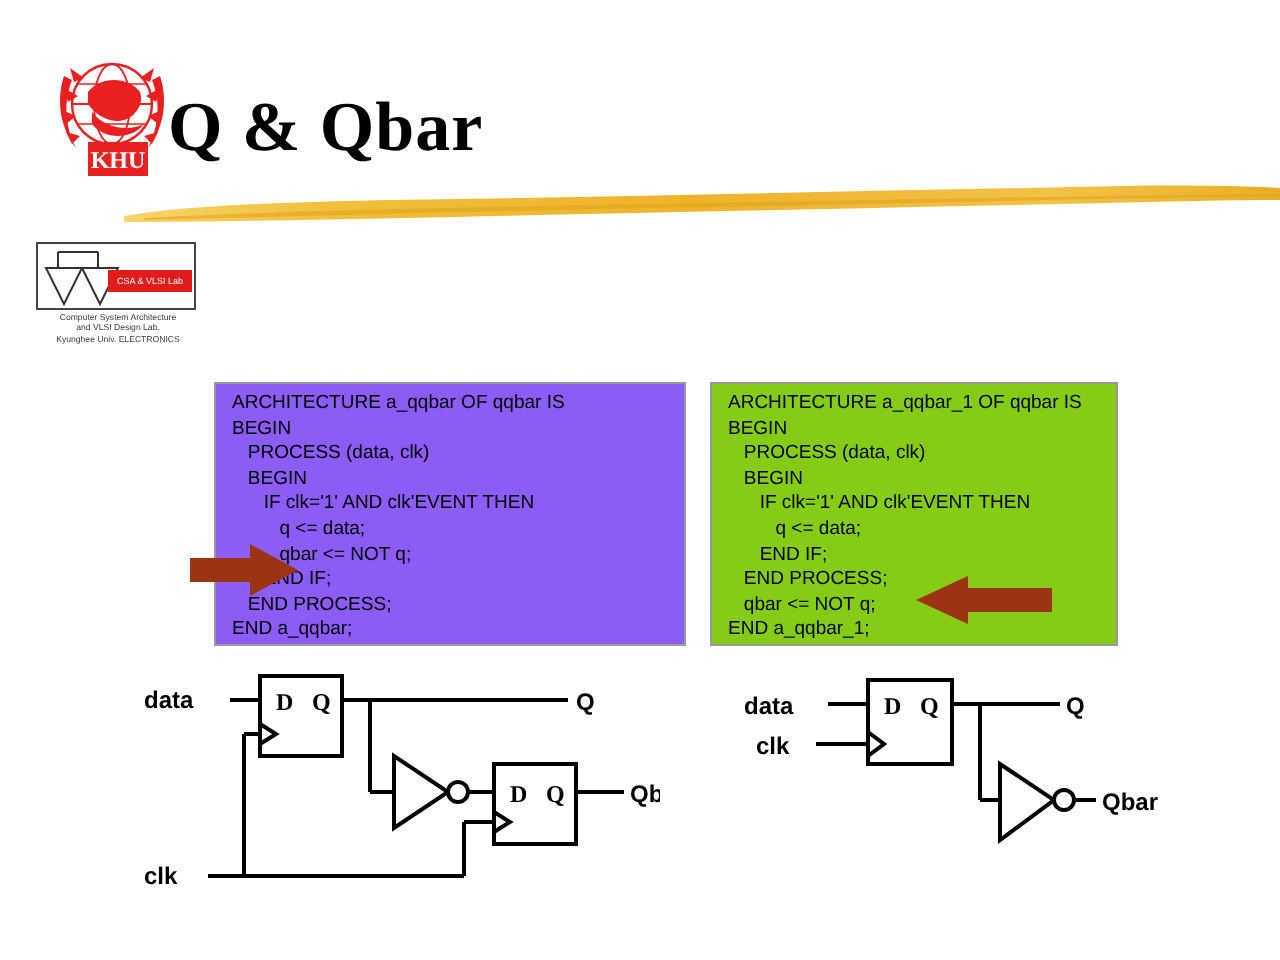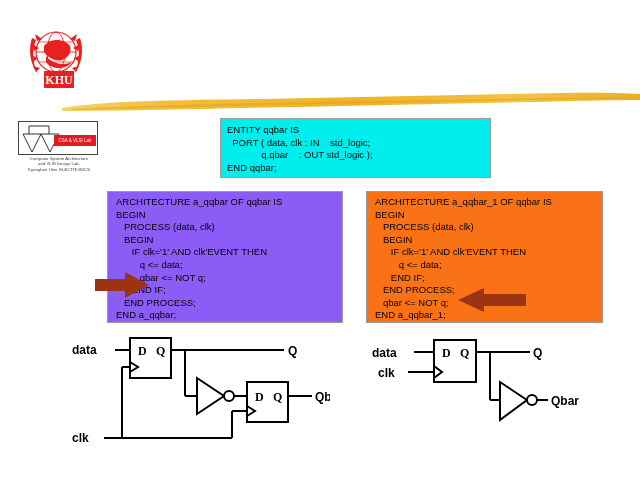--- a/index.html
+++ b/index.html
@@ -98,23 +98,23 @@
     padding: 5px 0 0 6px;
   }
   .arch-pink {
     left: 107px; top: 191px;
     width: 236px; height: 132px;
     background: #8b5cf6;
     border: 1px solid #9a9a9a;
     padding: 4px 0 0 8px;
   }
   .arch-green {
-    left: 366px; top: 191px;
-    width: 237px; height: 132px;
-    background: #f97316;
+    left: 355px; top: 191px;
+    width: 204px; height: 132px;
+    background: #84cc16;
     border: 1px solid #9a9a9a;
     padding: 4px 0 0 8px;
   }
 
   
   .arrow {
     position: absolute;
   }
   .arrow-pink {
     left: 95px; top: 272px;
@@ -177,20 +177,21 @@
 
         <path d="M18,22 C24,14 38,14 44,22 C46,28 42,34 36,36 C30,38 22,34 18,28 Z" fill="#e8201f"></path>
         <path d="M20,32 C26,40 38,42 46,38 C40,46 26,46 20,38 Z" fill="#e8201f"></path>
       </g>
 
       <rect x="18" y="47" width="30" height="17" fill="#e8201f"></rect>
       <text x="33" y="60" text-anchor="middle" font-family="Liberation Serif, serif" font-size="12" font-weight="bold" fill="#ffffff">KHU</text>
     </svg>
   </div>
 
+  <div class="slide-title">Q &amp; Qbar</div>
 
   <div class="gold-swoosh">
     <svg width="578" height="20" viewBox="0 0 578 20" preserveAspectRatio="none">
       <defs>
         <linearGradient id="goldgrad" x1="0" y1="0" x2="1" y2="0">
           <stop offset="0" stop-color="#f7d46a"></stop>
           <stop offset="0.18" stop-color="#f1bf3a"></stop>
           <stop offset="0.5" stop-color="#eeb32a"></stop>
           <stop offset="0.8" stop-color="#f3c246"></stop>
           <stop offset="1" stop-color="#e9ae25"></stop>
@@ -213,24 +214,20 @@
       </svg>
     </div>
     <div class="cm-tag">CSA &amp; VLSI Lab</div>
     <div class="cm-lines">
       <div>Computer System Architecture</div>
       <div>and VLSI Design Lab.</div>
       <div>Kyunghee Univ. ELECTRONICS</div>
     </div>
   </div>
 
-  <div class="code-box entity-box">ENTITY qqbar IS
-  PORT ( data, clk : IN    std_logic;
-             q,qbar    : OUT std_logic );
-END qqbar;</div>
 
   <div class="code-box arch-pink">ARCHITECTURE a_qqbar OF qqbar IS
 BEGIN
    PROCESS (data, clk)
    BEGIN
       IF clk='1' AND clk'EVENT THEN
          q &lt;= data;
          qbar &lt;= NOT q;
       END IF;
    END PROCESS;

